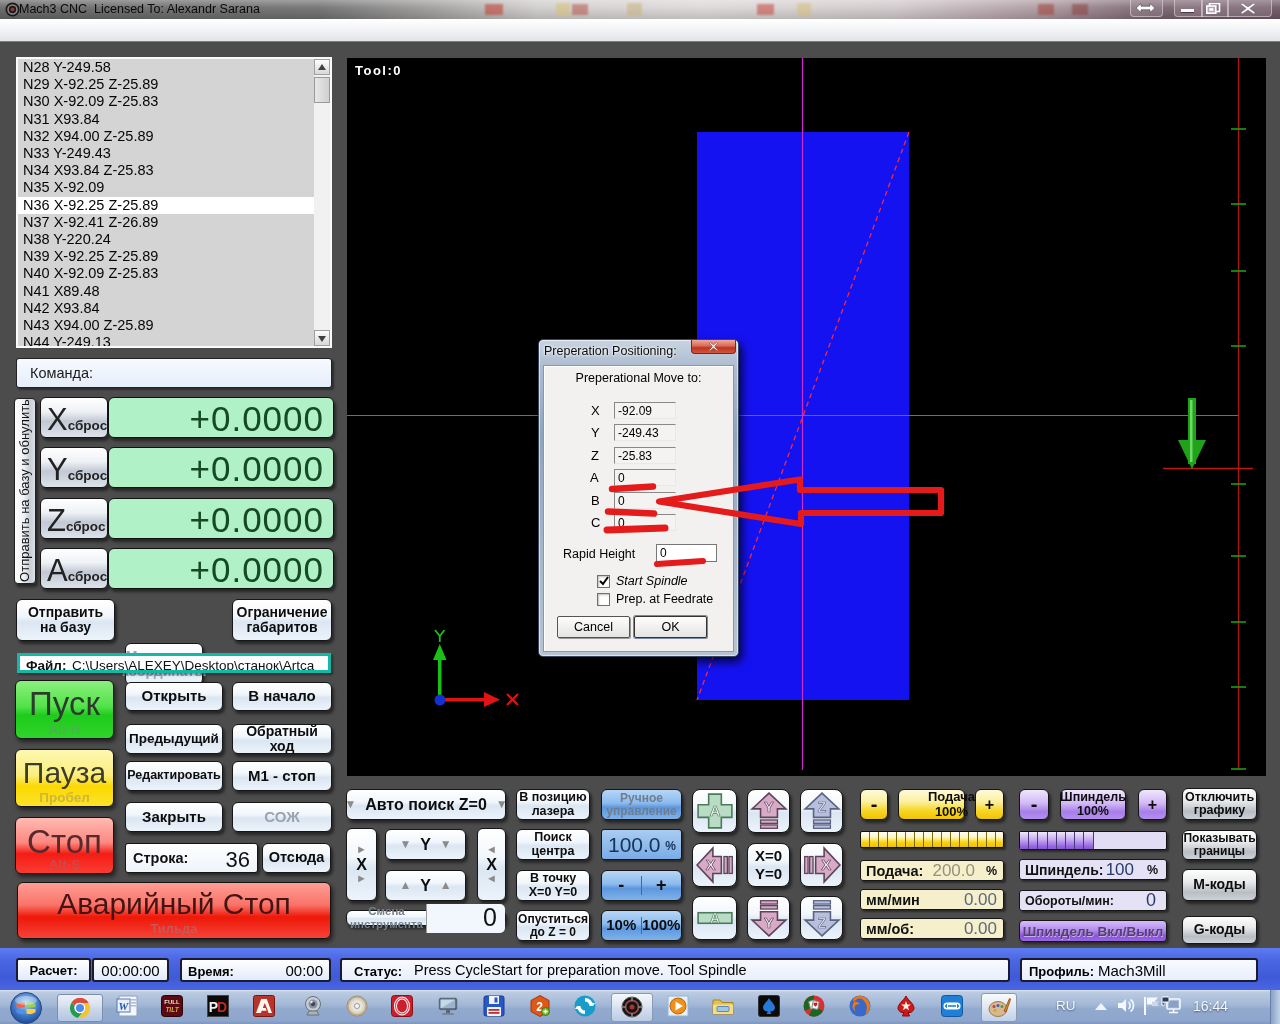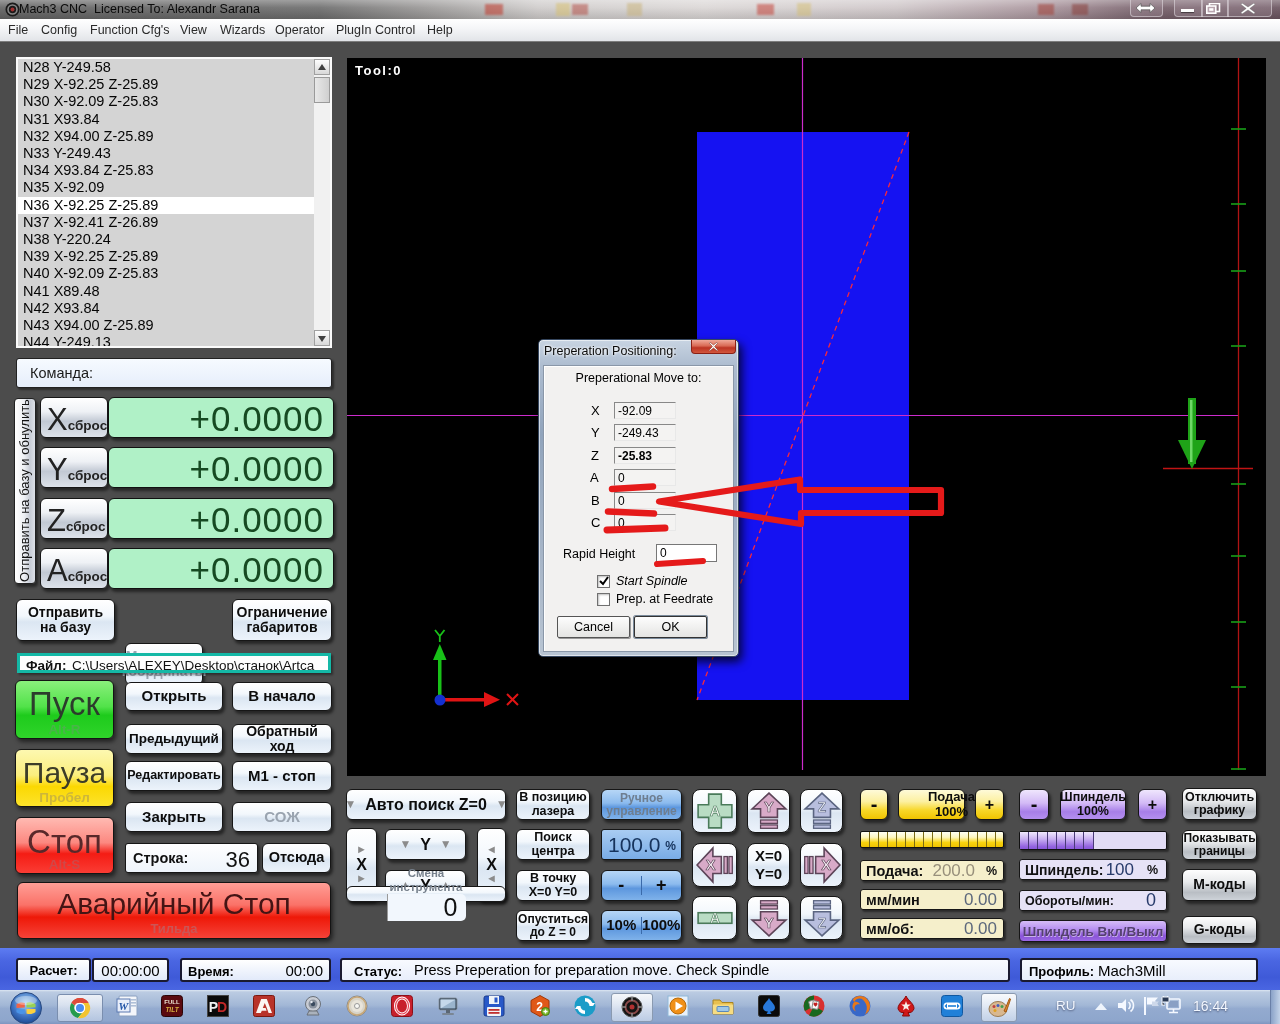--- a/index.html
+++ b/index.html
@@ -45,30 +45,20 @@
 <svg class="abs" style="left:1206px;top:3px;" width="15" height="11" viewBox="0 0 15 11">
       <rect x="3.5" y="0.5" width="10" height="8" fill="none" stroke="#fff" stroke-width="1.6"></rect>
       <rect x="0.8" y="3" width="9" height="7.2" fill="#b9a5af" stroke="#fff" stroke-width="1.6"></rect>
       <rect x="3.2" y="5.2" width="4.2" height="2.6" fill="#fff"></rect>
     </svg>
 <svg class="abs" style="left:1241px;top:3px;" width="14" height="11" viewBox="0 0 14 11">
       <path d="M1 0 L7 4 L13 0 L14 1.5 L8.8 5.5 L14 9.5 L13 11 L7 7 L1 11 L0 9.5 L5.2 5.5 L0 1.5 Z" fill="#fff" stroke="#666" stroke-width="0.4"></path>
     </svg>
 
 <div class="abs" style="left:0;top:19px;width:1280px;height:23px;background:linear-gradient(180deg,#ffffff 0%,#f4f5f7 45%,#e2e4e8 100%);border-bottom:1px solid #7d7d7d;box-sizing:border-box;"></div>
-<div class="abs" style="left:0;top:23px;width:1280px;height:16px;font-size:12.5px;color:#2a2a2a;">
-<span class="abs" style="left:8px;">File</span>
-      <span class="abs" style="left:41px;">Config</span>
-      <span class="abs" style="left:90px;">Function Cfg's</span>
-      <span class="abs" style="left:180px;">View</span>
-      <span class="abs" style="left:220px;">Wizards</span>
-      <span class="abs" style="left:275px;">Operator</span>
-      <span class="abs" style="left:336px;">PlugIn Control</span>
-      <span class="abs" style="left:427px;">Help</span>
-</div>
 
 <div class="abs" style="left:0;top:42px;width:1280px;height:909px;background:#4c4c4c;"></div>
 
 <div class="abs" style="left:16px;top:57px;width:316px;height:291px;background:#d4d4d4;border:2px solid #fafafa;box-sizing:border-box;"></div>
 <div class="abs" style="left:18px;top:59px;width:296px;height:287px;overflow:hidden;font-size:14.5px;color:#060606;line-height:17.2px;padding-left:5px;box-sizing:border-box;">
 <div>N28 Y-249.58</div>
       <div>N29 X-92.25 Z-25.89</div>
       <div>N30 X-92.09 Z-25.83</div>
       <div>N31 X93.84</div>
       <div>N32 X94.00 Z-25.89</div>
@@ -204,21 +194,21 @@
 <div class="abs" style="left:543px;top:371px;width:191px;text-align:center;font-size:12.5px;color:#000;">Preperational Move to:</div>
 
 <div class="abs" style="left:591px;top:403px;font-size:13px;color:#000;">X</div>
 <div class="abs" style="left:591px;top:425px;font-size:13px;color:#000;">Y</div>
 <div class="abs" style="left:591px;top:448px;font-size:13px;color:#000;">Z</div>
 <div class="abs" style="left:590px;top:470px;font-size:13px;color:#000;">A</div>
 <div class="abs" style="left:591px;top:493px;font-size:13px;color:#000;">B</div>
 <div class="abs" style="left:591px;top:515px;font-size:13px;color:#000;">C</div>
 <div class="abs" style="left:614px;top:402px;width:62px;height:17px;background:#f4f3f2;border:1px solid #888;border-right-color:#e8e8e8;border-bottom-color:#e8e8e8;box-sizing:border-box;font-size:12px;color:#000;padding:1px 0 0 3px;">-92.09</div>
 <div class="abs" style="left:614px;top:424px;width:62px;height:17px;background:#f4f3f2;border:1px solid #888;border-right-color:#e8e8e8;border-bottom-color:#e8e8e8;box-sizing:border-box;font-size:12px;color:#000;padding:1px 0 0 3px;">-249.43</div>
-<div class="abs" style="left:614px;top:447px;width:62px;height:17px;background:#f4f3f2;border:1px solid #888;border-right-color:#e8e8e8;border-bottom-color:#e8e8e8;box-sizing:border-box;font-size:12px;color:#000;padding:1px 0 0 3px;font-weight:bold;">-25.83</div>
+<div class="abs" style="left:614px;top:447px;width:62px;height:17px;background:#f4f3f2;border:1px solid #888;border-right-color:#e8e8e8;border-bottom-color:#e8e8e8;box-sizing:border-box;font-size:12px;color:#000;padding:1px 0 0 3px;">-25.83</div>
 <div class="abs" style="left:614px;top:469px;width:62px;height:17px;background:#f4f3f2;border:1px solid #888;border-right-color:#e8e8e8;border-bottom-color:#e8e8e8;box-sizing:border-box;font-size:12px;color:#000;padding:1px 0 0 3px;">0</div>
 <div class="abs" style="left:614px;top:492px;width:62px;height:17px;background:#f4f3f2;border:1px solid #888;border-right-color:#e8e8e8;border-bottom-color:#e8e8e8;box-sizing:border-box;font-size:12px;color:#000;padding:1px 0 0 3px;">0</div>
 <div class="abs" style="left:614px;top:514px;width:62px;height:17px;background:#f4f3f2;border:1px solid #888;border-right-color:#e8e8e8;border-bottom-color:#e8e8e8;box-sizing:border-box;font-size:12px;color:#000;padding:1px 0 0 3px;">0</div>
 <div class="abs" style="left:563px;top:547px;font-size:12.5px;color:#000;">Rapid Height</div>
 <div class="abs" style="left:656px;top:544px;width:61px;height:18px;background:#fff;border:1px solid #777;box-sizing:border-box;font-size:12px;color:#000;padding:1px 0 0 3px;">0</div>
 <div class="abs" style="left:597px;top:575px;width:13px;height:13px;background:#fff;border:1px solid #707070;box-shadow:inset 1px 1px 2px rgba(0,0,0,0.25);box-sizing:border-box;"></div>
 <svg class="abs" style="left:599px;top:576px;" width="10" height="10" viewBox="0 0 10 10">
       <path d="M1 5 L4 8 L9 1" stroke="#000" stroke-width="2" fill="none"></path>
     </svg>
 <div class="abs" style="left:616px;top:574px;font-size:12.5px;color:#000;font-style:italic;">Start Spindle</div>
@@ -255,21 +245,21 @@
 <div class="wb" style="left:516px;top:829px;width:74px;height:31px;font-size:12.5px;">Поиск<br>центра</div>
 <div class="wb" style="left:516px;top:870px;width:74px;height:31px;font-size:12.5px;">В точку<br>X=0 Y=0</div>
 <div class="disp" style="left:601px;top:829px;width:81px;height:31px;background:linear-gradient(180deg,#a9ccf2,#79ace6);">
       <span style="position:absolute;left:6px;top:3px;font-size:21px;color:#16335c;">100.0</span>
       <span style="position:absolute;right:5px;top:9px;font-size:12px;font-weight:bold;color:#16335c;">%</span>
     </div>
 <div class="wb blu" style="left:601px;top:870px;width:81px;height:31px;font-size:18px;">
       <span style="width:40px;border-right:1px solid #3a6aaa;box-sizing:border-box;">-</span>
       <span style="width:40px;">+</span>
     </div>
-<div class="wb" style="left:346px;top:886px;width:160px;height:16px;font-size:11.5px;flex-direction:column;">
+<div class="wb" style="left:346px;top:910px;width:160px;height:16px;font-size:11.5px;">
       <span style="width:79px;color:#76808c;line-height:1.15;">Смена<br>инструмента</span>
       <span style="width:79px;background:#f2f7fd;height:29px;border-left:1px solid #999;border-radius:0 5px 5px 0;font-size:25px;font-weight:400;text-align:right;padding-right:8px;box-sizing:border-box;color:#111;display:inline-block;">0</span>
     </div>
 <div class="wb" style="left:516px;top:910px;width:74px;height:31px;font-size:12px;">Опуститься<br>до Z = 0</div>
 <div class="wb blu" style="left:601px;top:910px;width:81px;height:31px;font-size:15px;">
       <span style="width:40px;border-right:1px solid #3a6aaa;box-sizing:border-box;">10%</span>
       <span style="width:40px;">100%</span>
     </div>
 
 <div class="wb" style="left:692px;top:789px;width:45px;height:44px;border-radius:8px;">
@@ -376,21 +366,21 @@
 
 <div class="abs" style="left:0;top:948px;width:1280px;height:42px;background:linear-gradient(180deg,#5d7cf2 0%,#4a66e2 30%,#3f5ad8 70%,#4a66e2 100%);"></div>
 <div class="abs" style="left:16px;top:958px;width:75px;height:24px;background:linear-gradient(180deg,#ffffff,#e2eafa);border:2px solid #1a1a30;border-radius:3px;box-sizing:border-box;text-align:center;font-size:13px;font-weight:bold;color:#000;padding-top:3px;">Расчет:</div>
 <div class="abs" style="left:92px;top:958px;width:77px;height:24px;background:linear-gradient(180deg,#ffffff,#e2eafa);border:2px solid #1a1a30;border-radius:3px;box-sizing:border-box;text-align:center;font-size:15px;color:#000;padding-top:2px;">00:00:00</div>
 <div class="abs" style="left:180px;top:958px;width:151px;height:24px;background:linear-gradient(180deg,#ffffff,#e2eafa);border:2px solid #1a1a30;border-radius:3px;box-sizing:border-box;">
       <span style="position:absolute;left:6px;top:4px;font-size:13px;font-weight:bold;color:#000;">Время:</span>
       <span style="position:absolute;right:6px;top:2px;font-size:15px;color:#000;">00:00</span>
     </div>
 <div class="abs" style="left:340px;top:958px;width:670px;height:24px;background:linear-gradient(180deg,#f8faff,#e8eefb);border:2px solid #1a1a30;border-radius:3px;box-sizing:border-box;">
       <span style="position:absolute;left:12px;top:4px;font-size:13px;font-weight:bold;color:#000;">Статус:</span>
-      <span style="position:absolute;left:72px;top:2px;font-size:14.5px;color:#000;">Press Preperation for preparation move. Check Spindle</span>
+      <span style="position:absolute;left:72px;top:2px;font-size:14.5px;color:#000;">Press CycleStart for preparation move. Tool Spindle</span>
     </div>
 <div class="abs" style="left:1020px;top:958px;width:238px;height:24px;background:linear-gradient(180deg,#f8faff,#e8eefb);border:2px solid #1a1a30;border-radius:3px;box-sizing:border-box;">
       <span style="position:absolute;left:7px;top:4px;font-size:13px;font-weight:bold;color:#000;">Профиль:</span>
       <span style="position:absolute;left:76px;top:2px;font-size:15px;color:#000;">Mach3Mill</span>
     </div>
 
 <div class="abs" style="left:0;top:990px;width:1280px;height:34px;background:linear-gradient(180deg,#dde7f2 0%,#bbcbe2 6%,#a2b7d6 45%,#93aacf 55%,#8ea6cc 90%,#7e96c0 100%);"></div>
 <svg class="abs" style="left:7px;top:992px;" width="38" height="32" viewBox="0 0 38 32">
 <circle cx="19" cy="16" r="15.5" fill="url(#orbg)"></circle>
       <defs>

